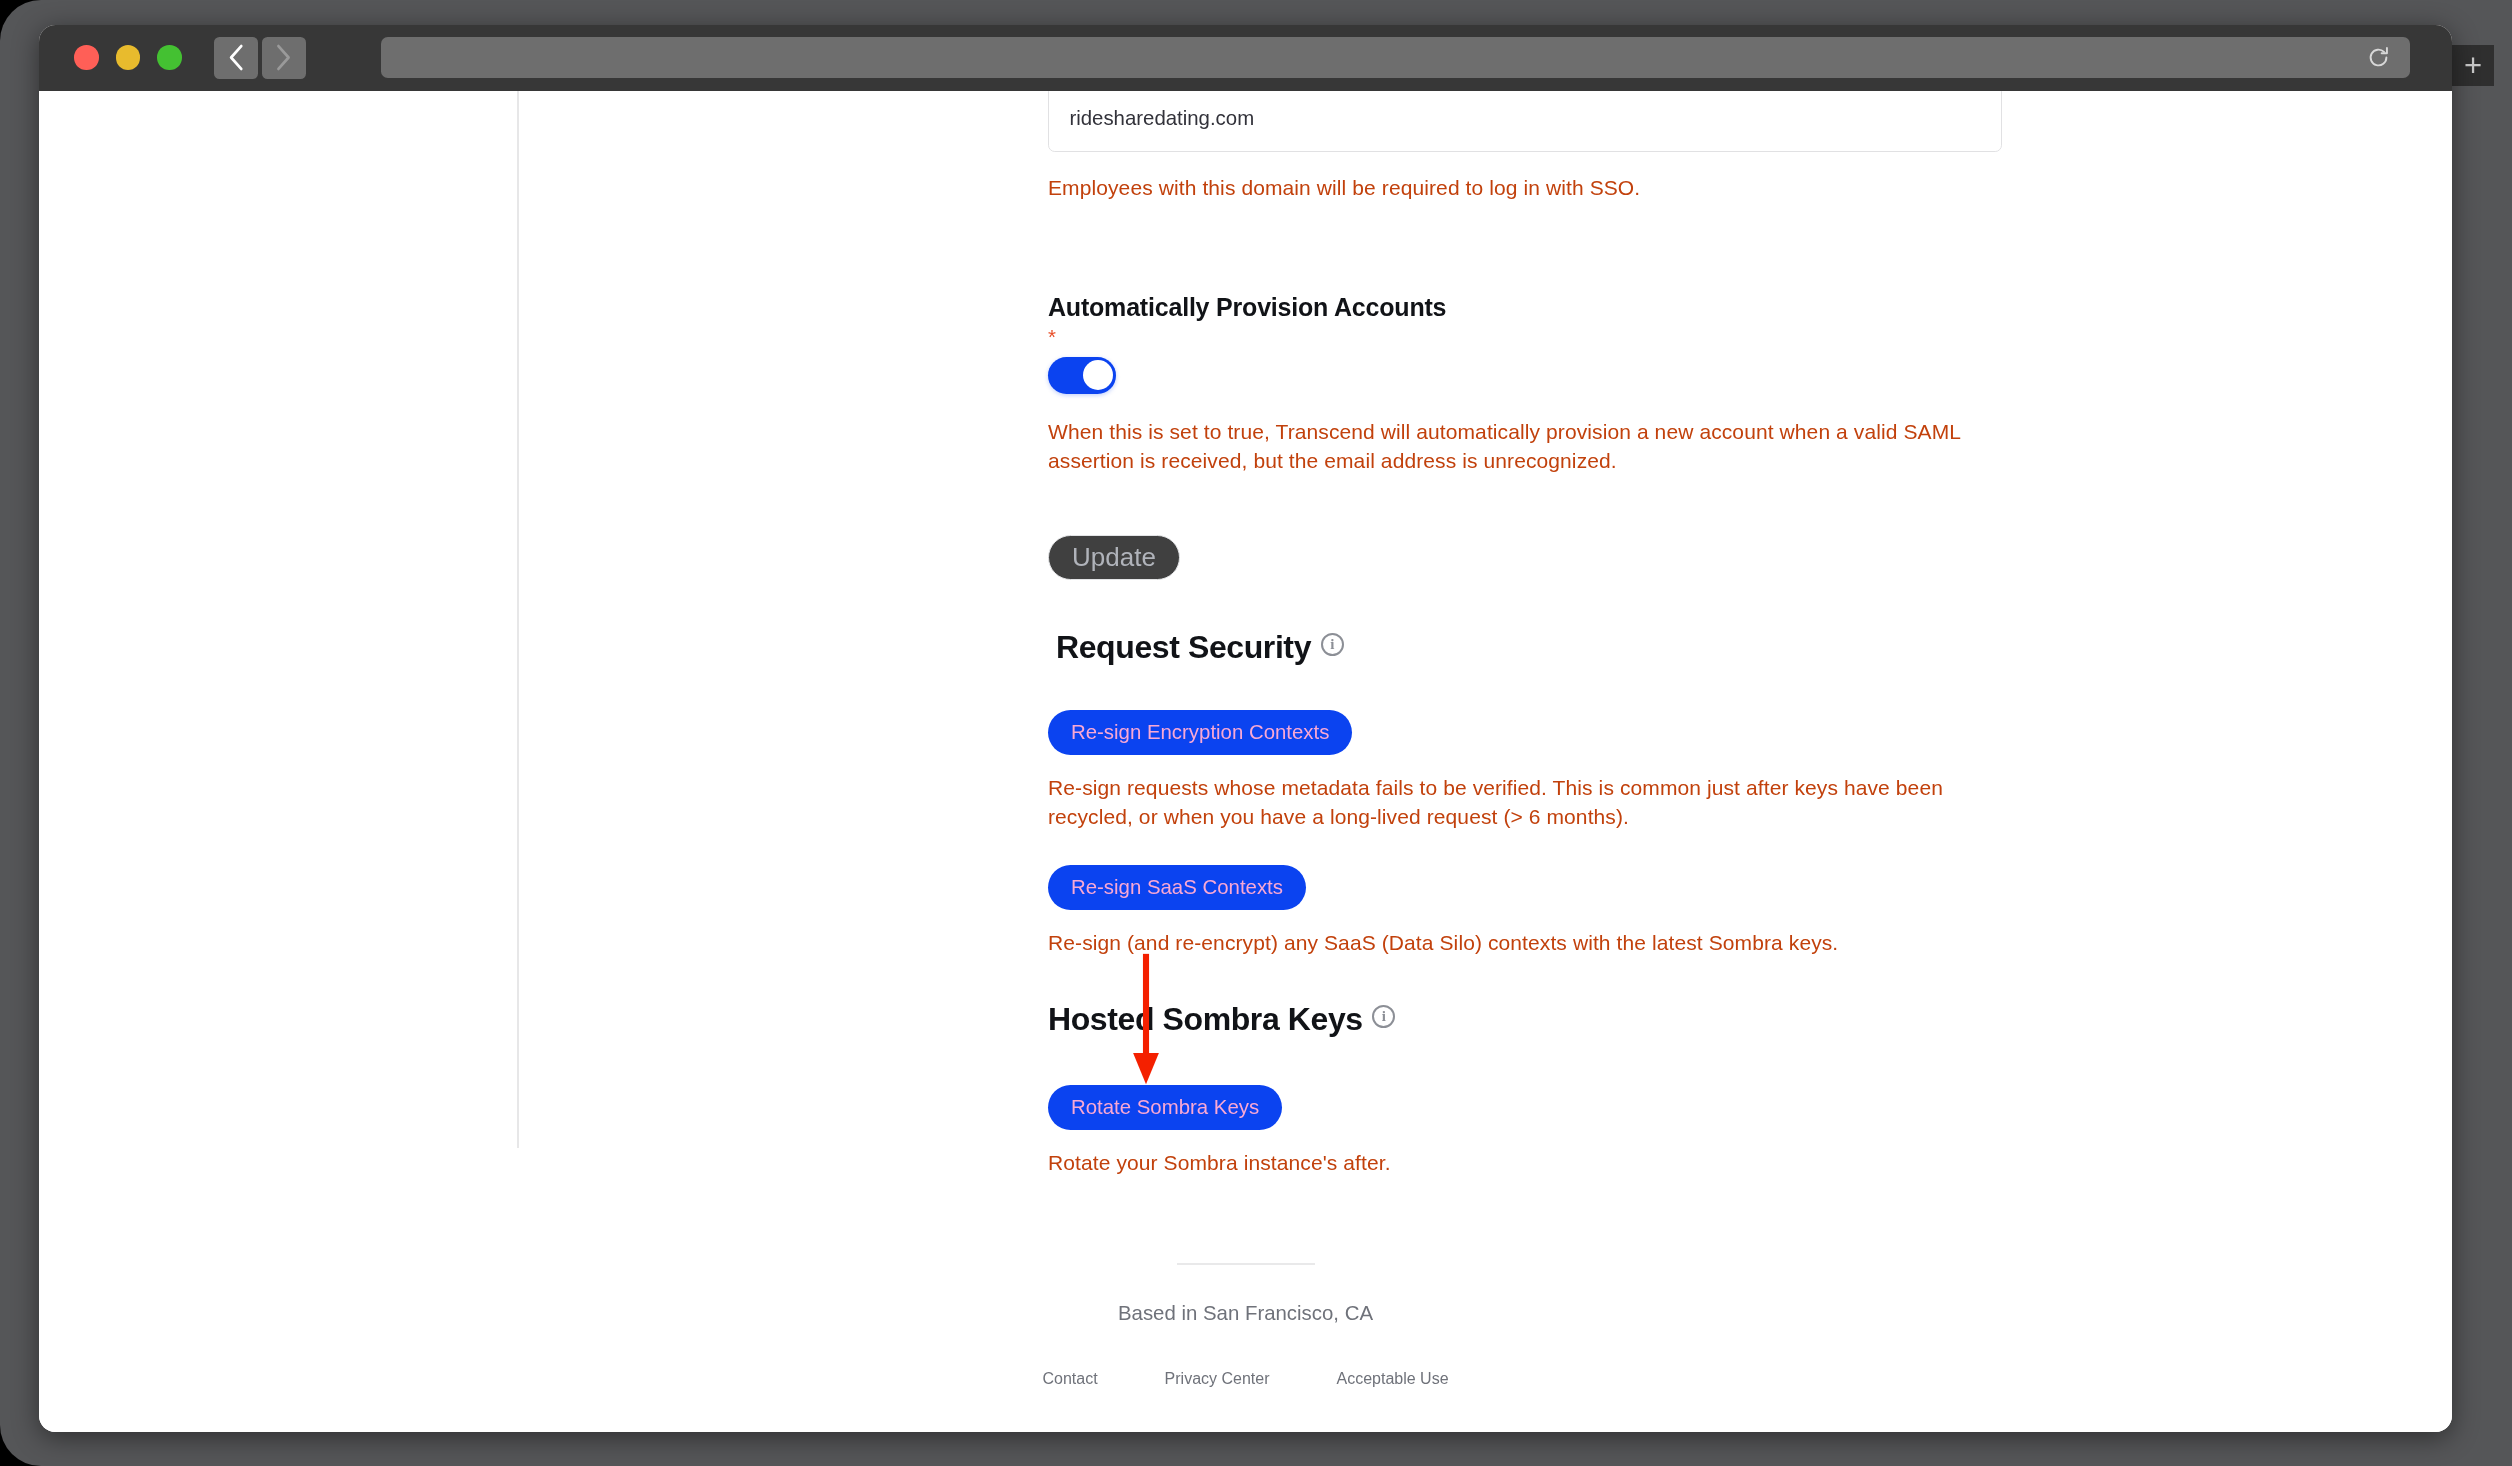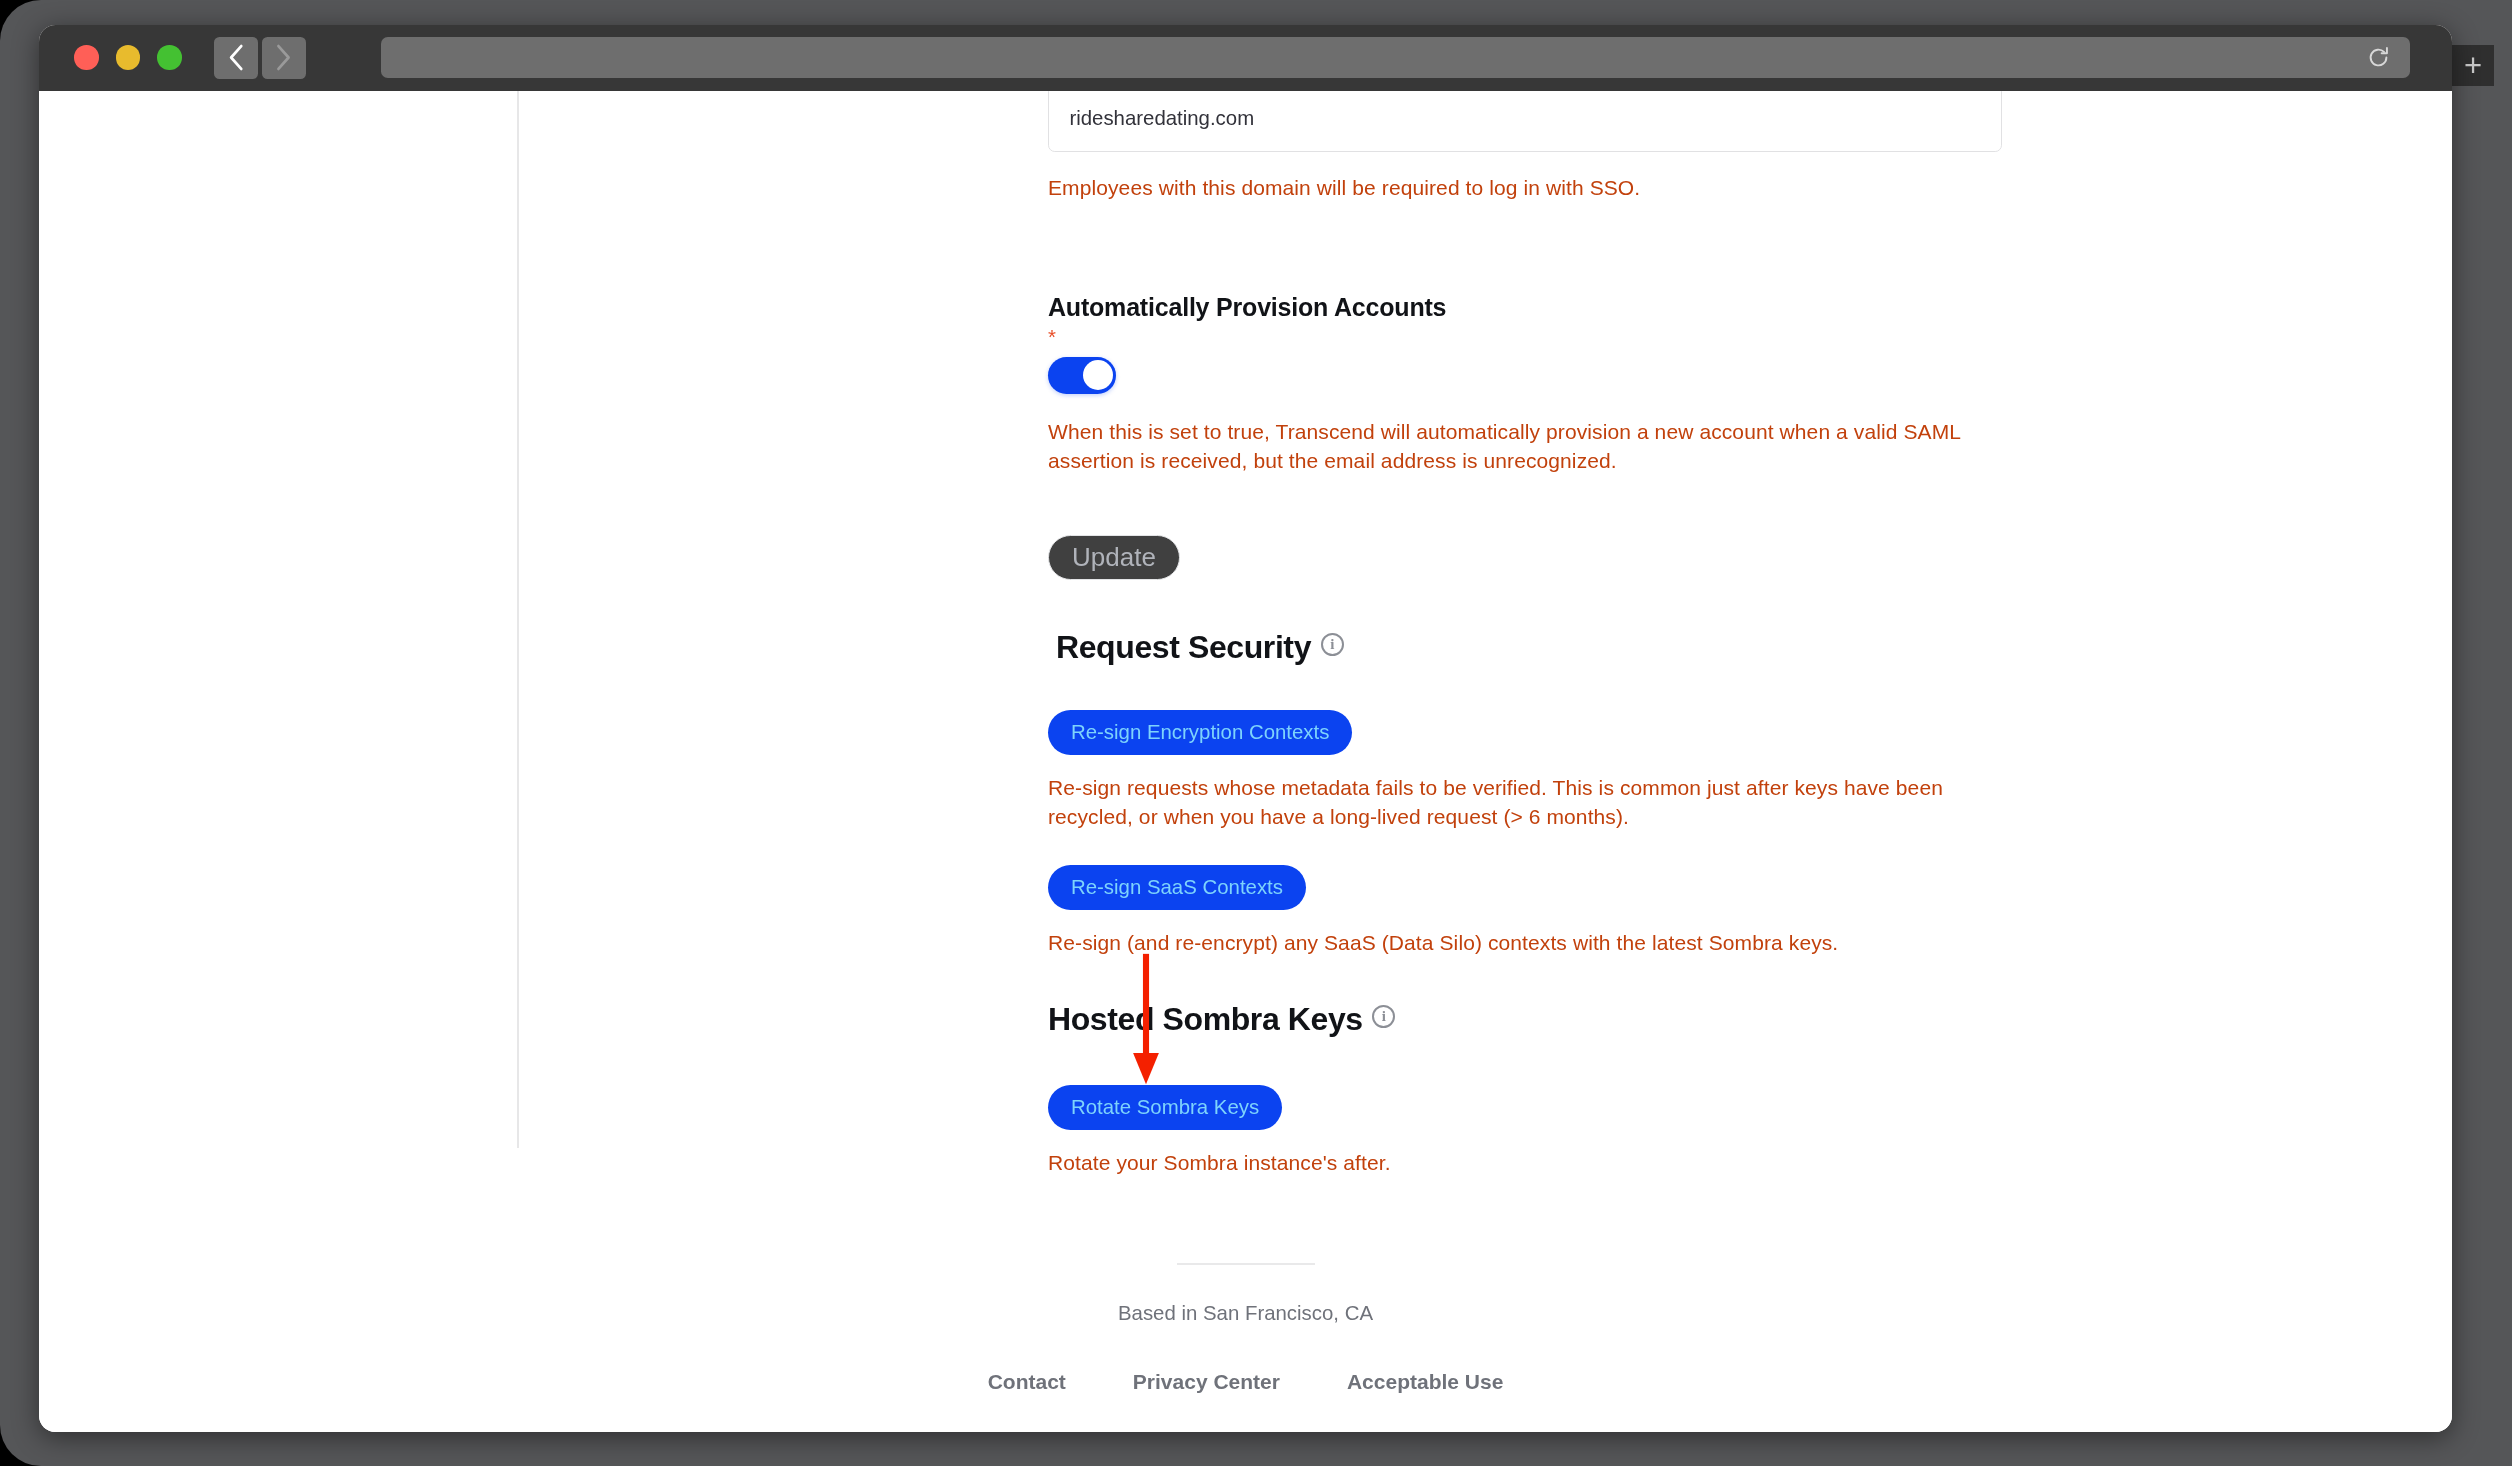--- a/index.html
+++ b/index.html
@@ -233,21 +233,21 @@
     border-radius: 50%;
     background: #ffffff;
   }
 
   
   .btn-primary {
     display: inline-flex;
     align-items: center;
     justify-content: center;
     background: #0b43f0;
-    color: #7dd3fc;
+    color: #f9a8d4;
     font-size: 20.4px;
     font-weight: 400;
     border: none;
     border-radius: 681px;
     padding: 0 23px;
     height: 45px;
     font-family: "Liberation Sans", sans-serif;
     cursor: pointer;
     white-space: nowrap;
   }
@@ -299,22 +299,22 @@
     color: #6f727a;
     line-height: 1.42;
   }
   #footer-links {
     margin-top: 42px;
     display: flex;
     justify-content: center;
     gap: 67px;
   }
   #footer-links a {
-    font-size: 21px;
-    font-weight: 700;
+    font-size: 16px;
+    font-weight: 400;
     color: #6f727a;
     text-decoration: none;
   }
 </style>
 </head>
 <body>
 
 <div id="desktop-backdrop"></div>
 
 <div id="new-tab-button">+</div>

